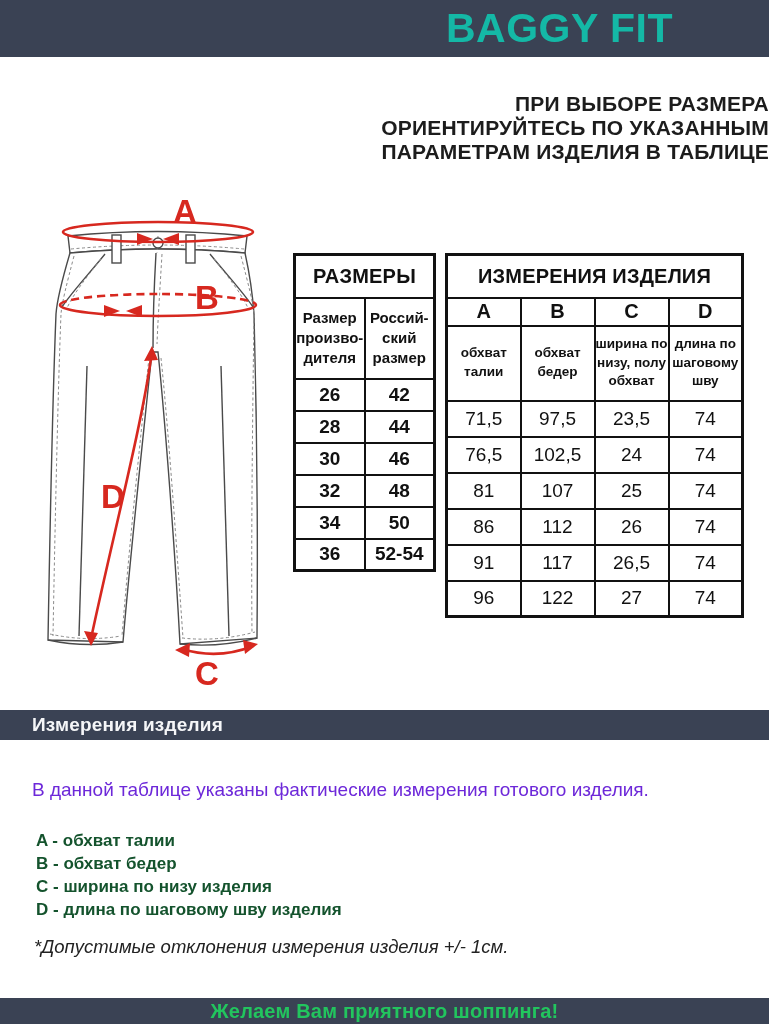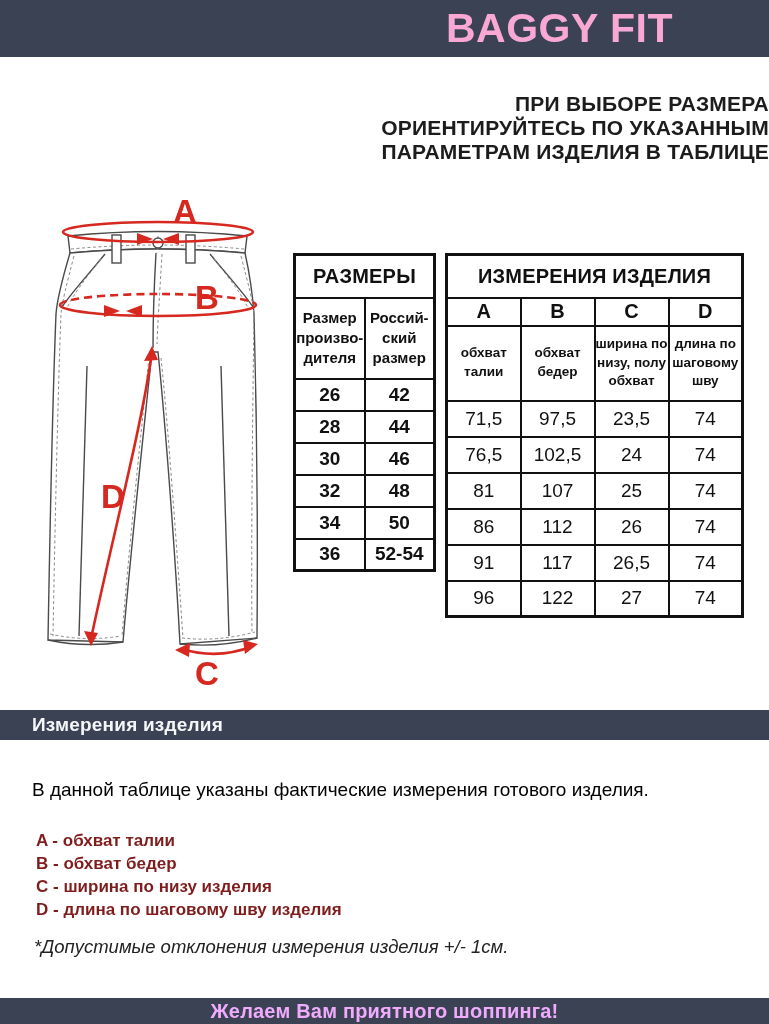--- a/index.html
+++ b/index.html
@@ -13,21 +13,21 @@
     width:769px;height:1024px;position:relative;overflow:hidden;
     font-family:"Liberation Sans",sans-serif;color:var(--ink);
   }
   
   .top-bar{
     position:absolute;left:0;top:0;width:769px;height:57px;
     background:var(--navy);display:flex;align-items:center;justify-content:flex-end;
     padding-right:96px;
   }
   .brand{
-    color:#f9a8d4;font-size:41px;font-weight:bold;letter-spacing:0.5px;line-height:1;
+    color:#14b8a6;font-size:41px;font-weight:bold;letter-spacing:0.5px;line-height:1;
   }
   
   .intro{
     position:absolute;left:0;top:92px;width:769px;text-align:right;
     font-size:21px;font-weight:bold;line-height:1.14;color:#1c1c1c;
     white-space:pre-line;letter-spacing:0.2px;
   }
   
   .diagram{position:absolute;left:25px;top:196px;width:245px;height:492px;}
   
@@ -47,33 +47,33 @@
   
   .section-bar{
     position:absolute;left:0;top:710px;width:769px;height:30px;
     background:var(--navy);display:flex;align-items:center;
   }
   .section-bar span{
     color:#f5f6f8;font-size:19px;font-weight:bold;padding-left:32px;letter-spacing:0.2px;
   }
   .description{
     position:absolute;left:32px;top:779px;width:720px;
-    font-size:19px;color:#000000;
+    font-size:19px;color:#6d28d9;
   }
   .legend{position:absolute;left:36px;top:829px;}
-  .legend-item{font-size:17px;font-weight:bold;line-height:23px;color:#7f1d1d;}
+  .legend-item{font-size:17px;font-weight:bold;line-height:23px;color:#14532d;}
   .note{
     position:absolute;left:34px;top:936px;
     font-size:18.5px;font-style:italic;color:#222;
   }
   .footer-bar{
     position:absolute;left:0;top:998px;width:769px;height:26px;
     background:var(--navy);display:flex;align-items:center;justify-content:center;
   }
-  .footer-bar span{color:#f0abfc;font-size:20px;font-weight:bold;letter-spacing:0.2px;}
+  .footer-bar span{color:#22c55e;font-size:20px;font-weight:bold;letter-spacing:0.2px;}
   
   .g-line{stroke:#4a4a4a;stroke-width:1.4;fill:none;}
   .g-fill{stroke:#4a4a4a;stroke-width:1.4;fill:#ffffff;}
   .g-dash{stroke:#8b8b8b;stroke-width:1;fill:none;stroke-dasharray:3 2.5;}
   .r-line{stroke:var(--red);stroke-width:2.6;fill:none;}
   .r-dash{stroke:var(--red);stroke-width:2.6;fill:none;stroke-dasharray:8 5;}
   .r-fill{fill:var(--red);}
   .r-letter{fill:var(--red);font-family:"Liberation Sans",sans-serif;font-size:33px;font-weight:bold;}
 </style>
 </head>

